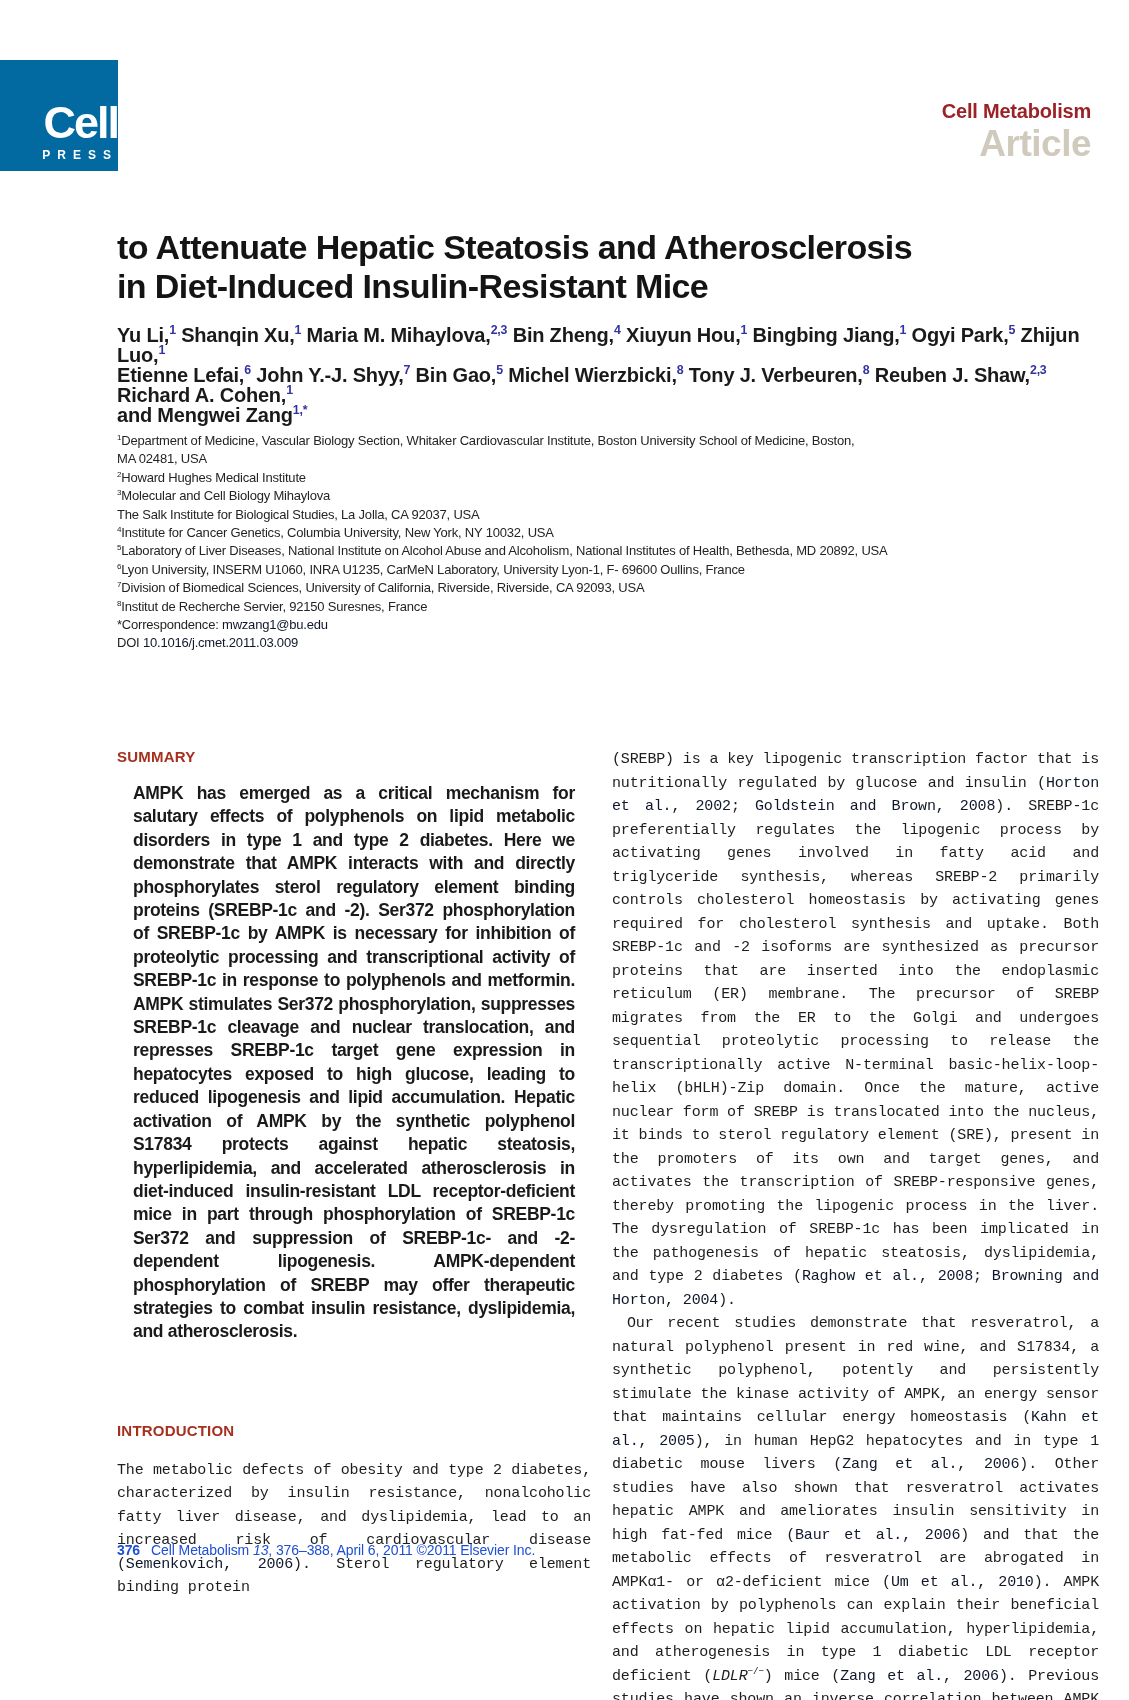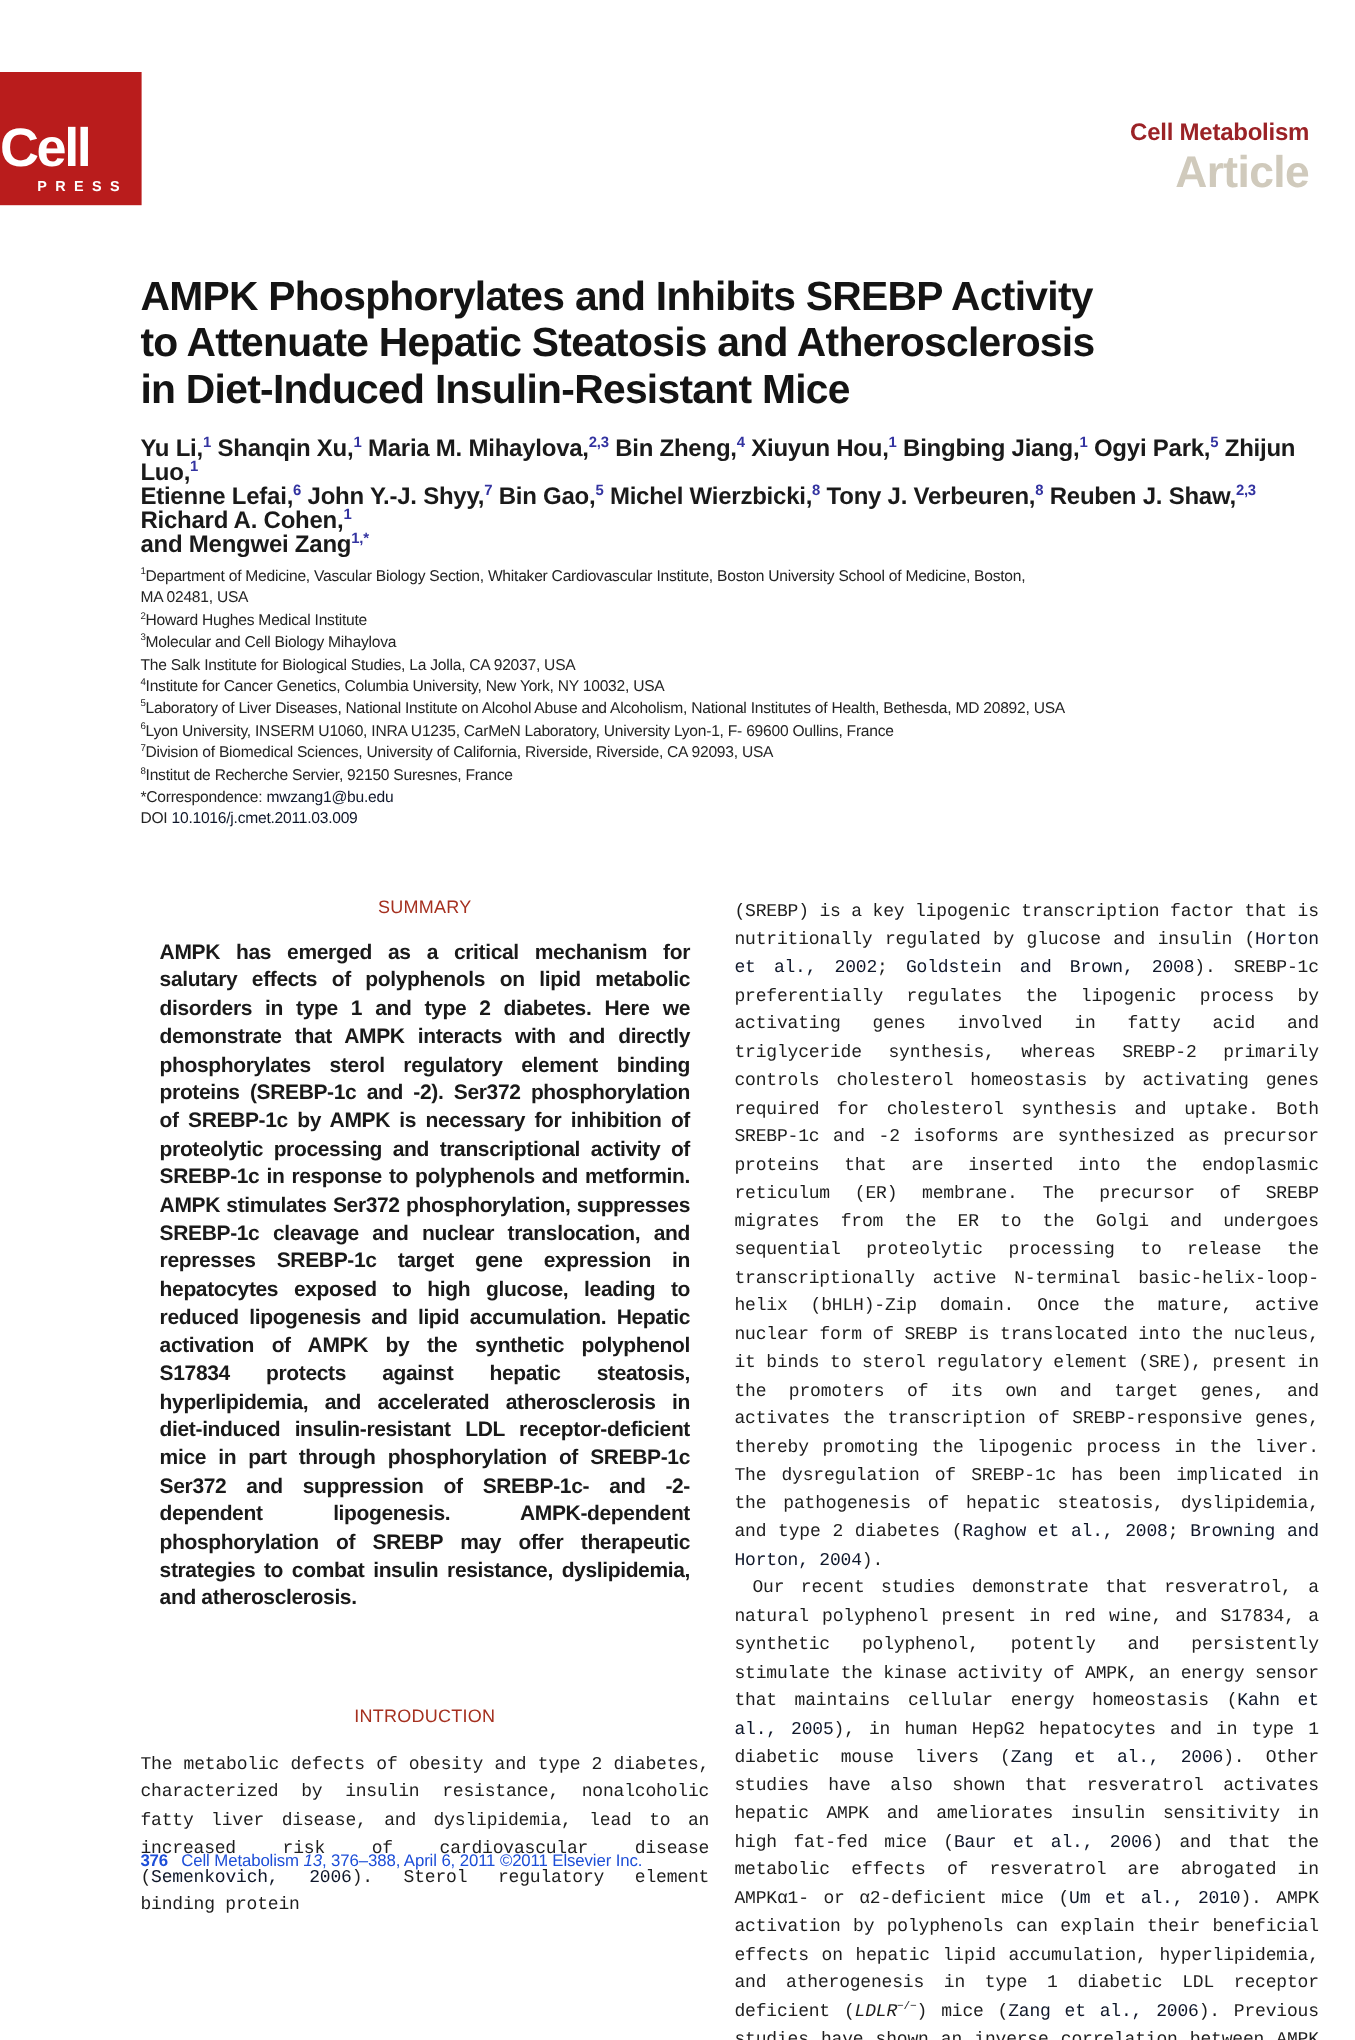--- a/index.html
+++ b/index.html
@@ -9,23 +9,23 @@
     height:1700px;
     background:#ffffff;
     font-family:"Liberation Sans", sans-serif;
     color:#1d1d1d;
     overflow:hidden;
   }
   
   .logo{
     position:absolute; left:0; top:60px;
     width:118px; height:111px;
-    background:#b91c1c;
+    background:#0369a1;
     color:#ffffff;
-    text-align:left;
+    text-align:right;
   }
   .logo-cell{
     margin-top:40px;
     font-size:45px;
     font-weight:bold;
     letter-spacing:-2px;
     line-height:1;
   }
   .logo-press{
     margin-top:3px;
@@ -85,24 +85,23 @@
   
   .columns{
     position:absolute; left:117px; top:748px; width:982px;
     display:flex;
   }
   .col-left{width:474px;margin-right:21px;flex:none;}
   .col-right{width:487px;flex:none;}
   .section-heading{
     margin:0 0 17px 0;
     font-size:15px;
-    font-weight:normal;
+    font-weight:bold;
     color:#A5301F;
     letter-spacing:0.2px;
-    text-align:center;
   }
   .intro-heading{margin-top:78px;margin-bottom:20px;}
   .summary-text{
     margin:16px;
     font-size:17.5px;
     font-weight:bold;
     line-height:23.4px;
     text-align:justify;
     color:#1a1a1a;
     letter-spacing:-0.3px;
@@ -136,21 +135,20 @@
     <div class="logo-press">PRESS</div>
   </div>
 
   <div class="masthead">
     <div class="journal-name">Cell Metabolism</div>
     <div class="article-type">Article</div>
   </div>
 
   <div class="title-block">
     <div class="article-title">
-      <div>AMPK Phosphorylates and Inhibits SREBP Activity</div>
       <div>to Attenuate Hepatic Steatosis and Atherosclerosis</div>
       <div>in Diet-Induced Insulin-Resistant Mice</div>
     </div>
 
     <div class="authors">
         <div><span>Yu Li,</span><sup>1</sup><span> Shanqin Xu,</span><sup>1</sup><span> Maria M. Mihaylova,</span><sup>2,3</sup><span> Bin Zheng,</span><sup>4</sup><span> Xiuyun Hou,</span><sup>1</sup><span> Bingbing Jiang,</span><sup>1</sup><span> Ogyi Park,</span><sup>5</sup><span> Zhijun Luo,</span><sup>1</sup></div>
         <div><span>Etienne Lefai,</span><sup>6</sup><span> John Y.-J. Shyy,</span><sup>7</sup><span> Bin Gao,</span><sup>5</sup><span> Michel Wierzbicki,</span><sup>8</sup><span> Tony J. Verbeuren,</span><sup>8</sup><span> Reuben J. Shaw,</span><sup>2,3</sup><span> Richard A. Cohen,</span><sup>1</sup></div>
         <div><span>and Mengwei Zang</span><sup>1,*</sup></div>
       </div>
 

